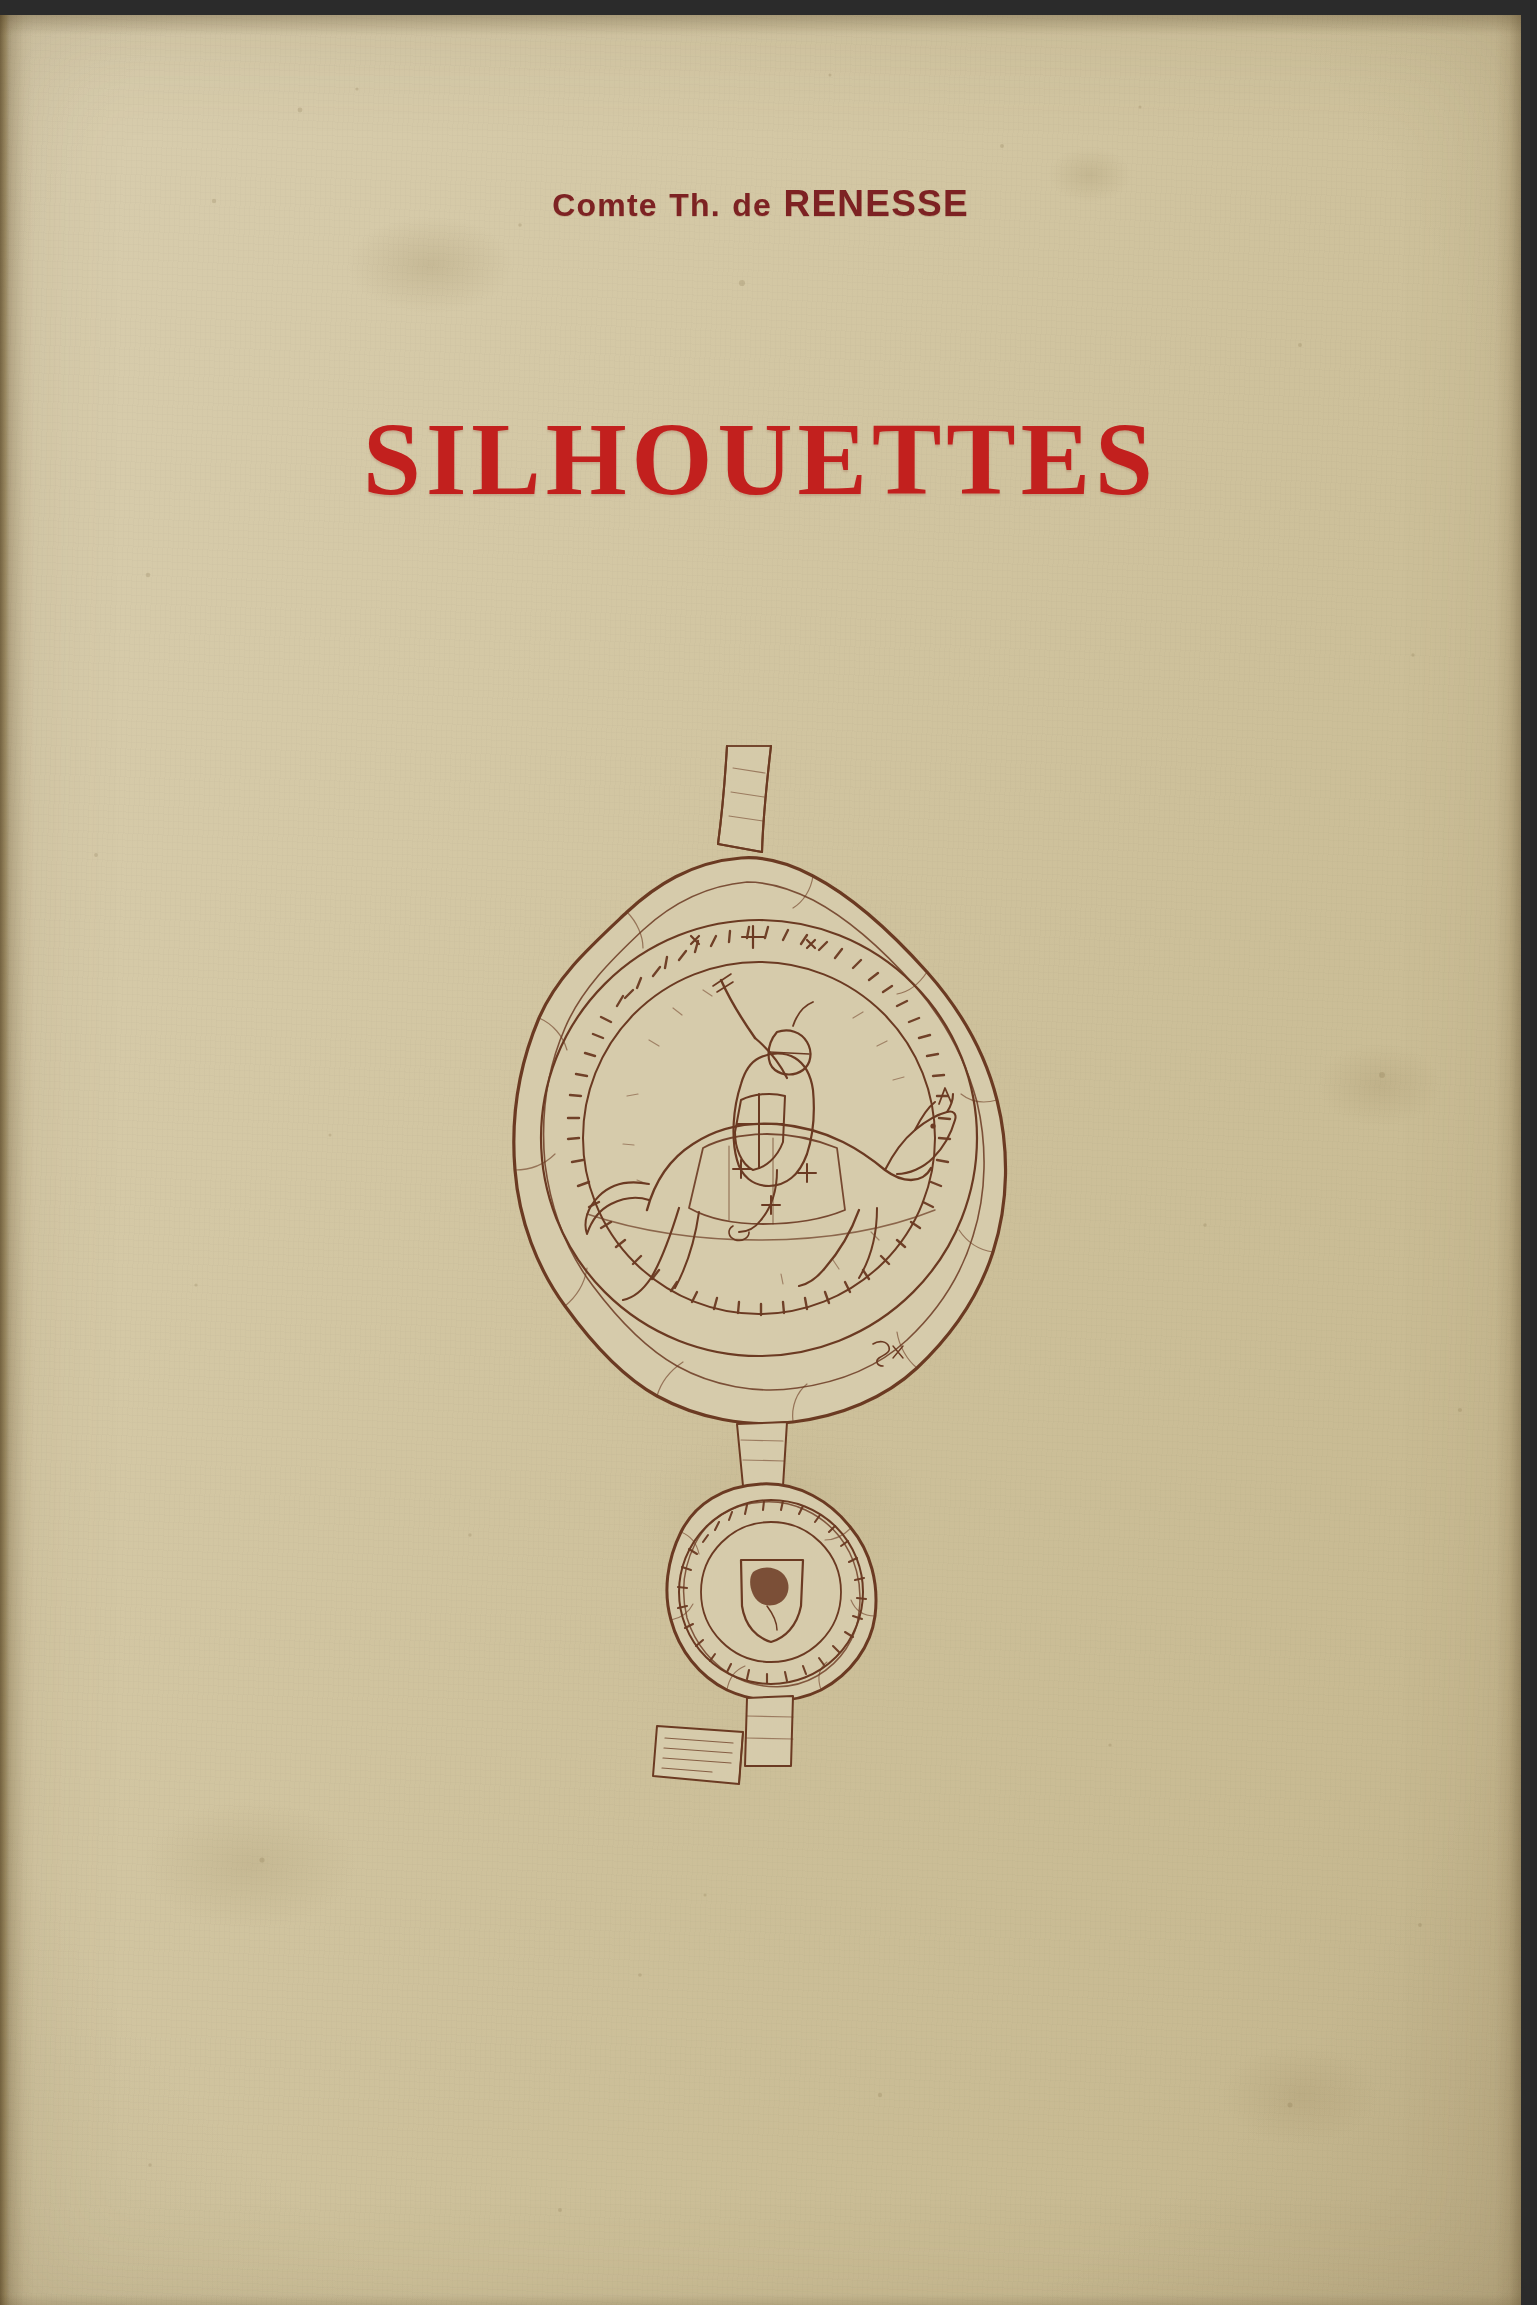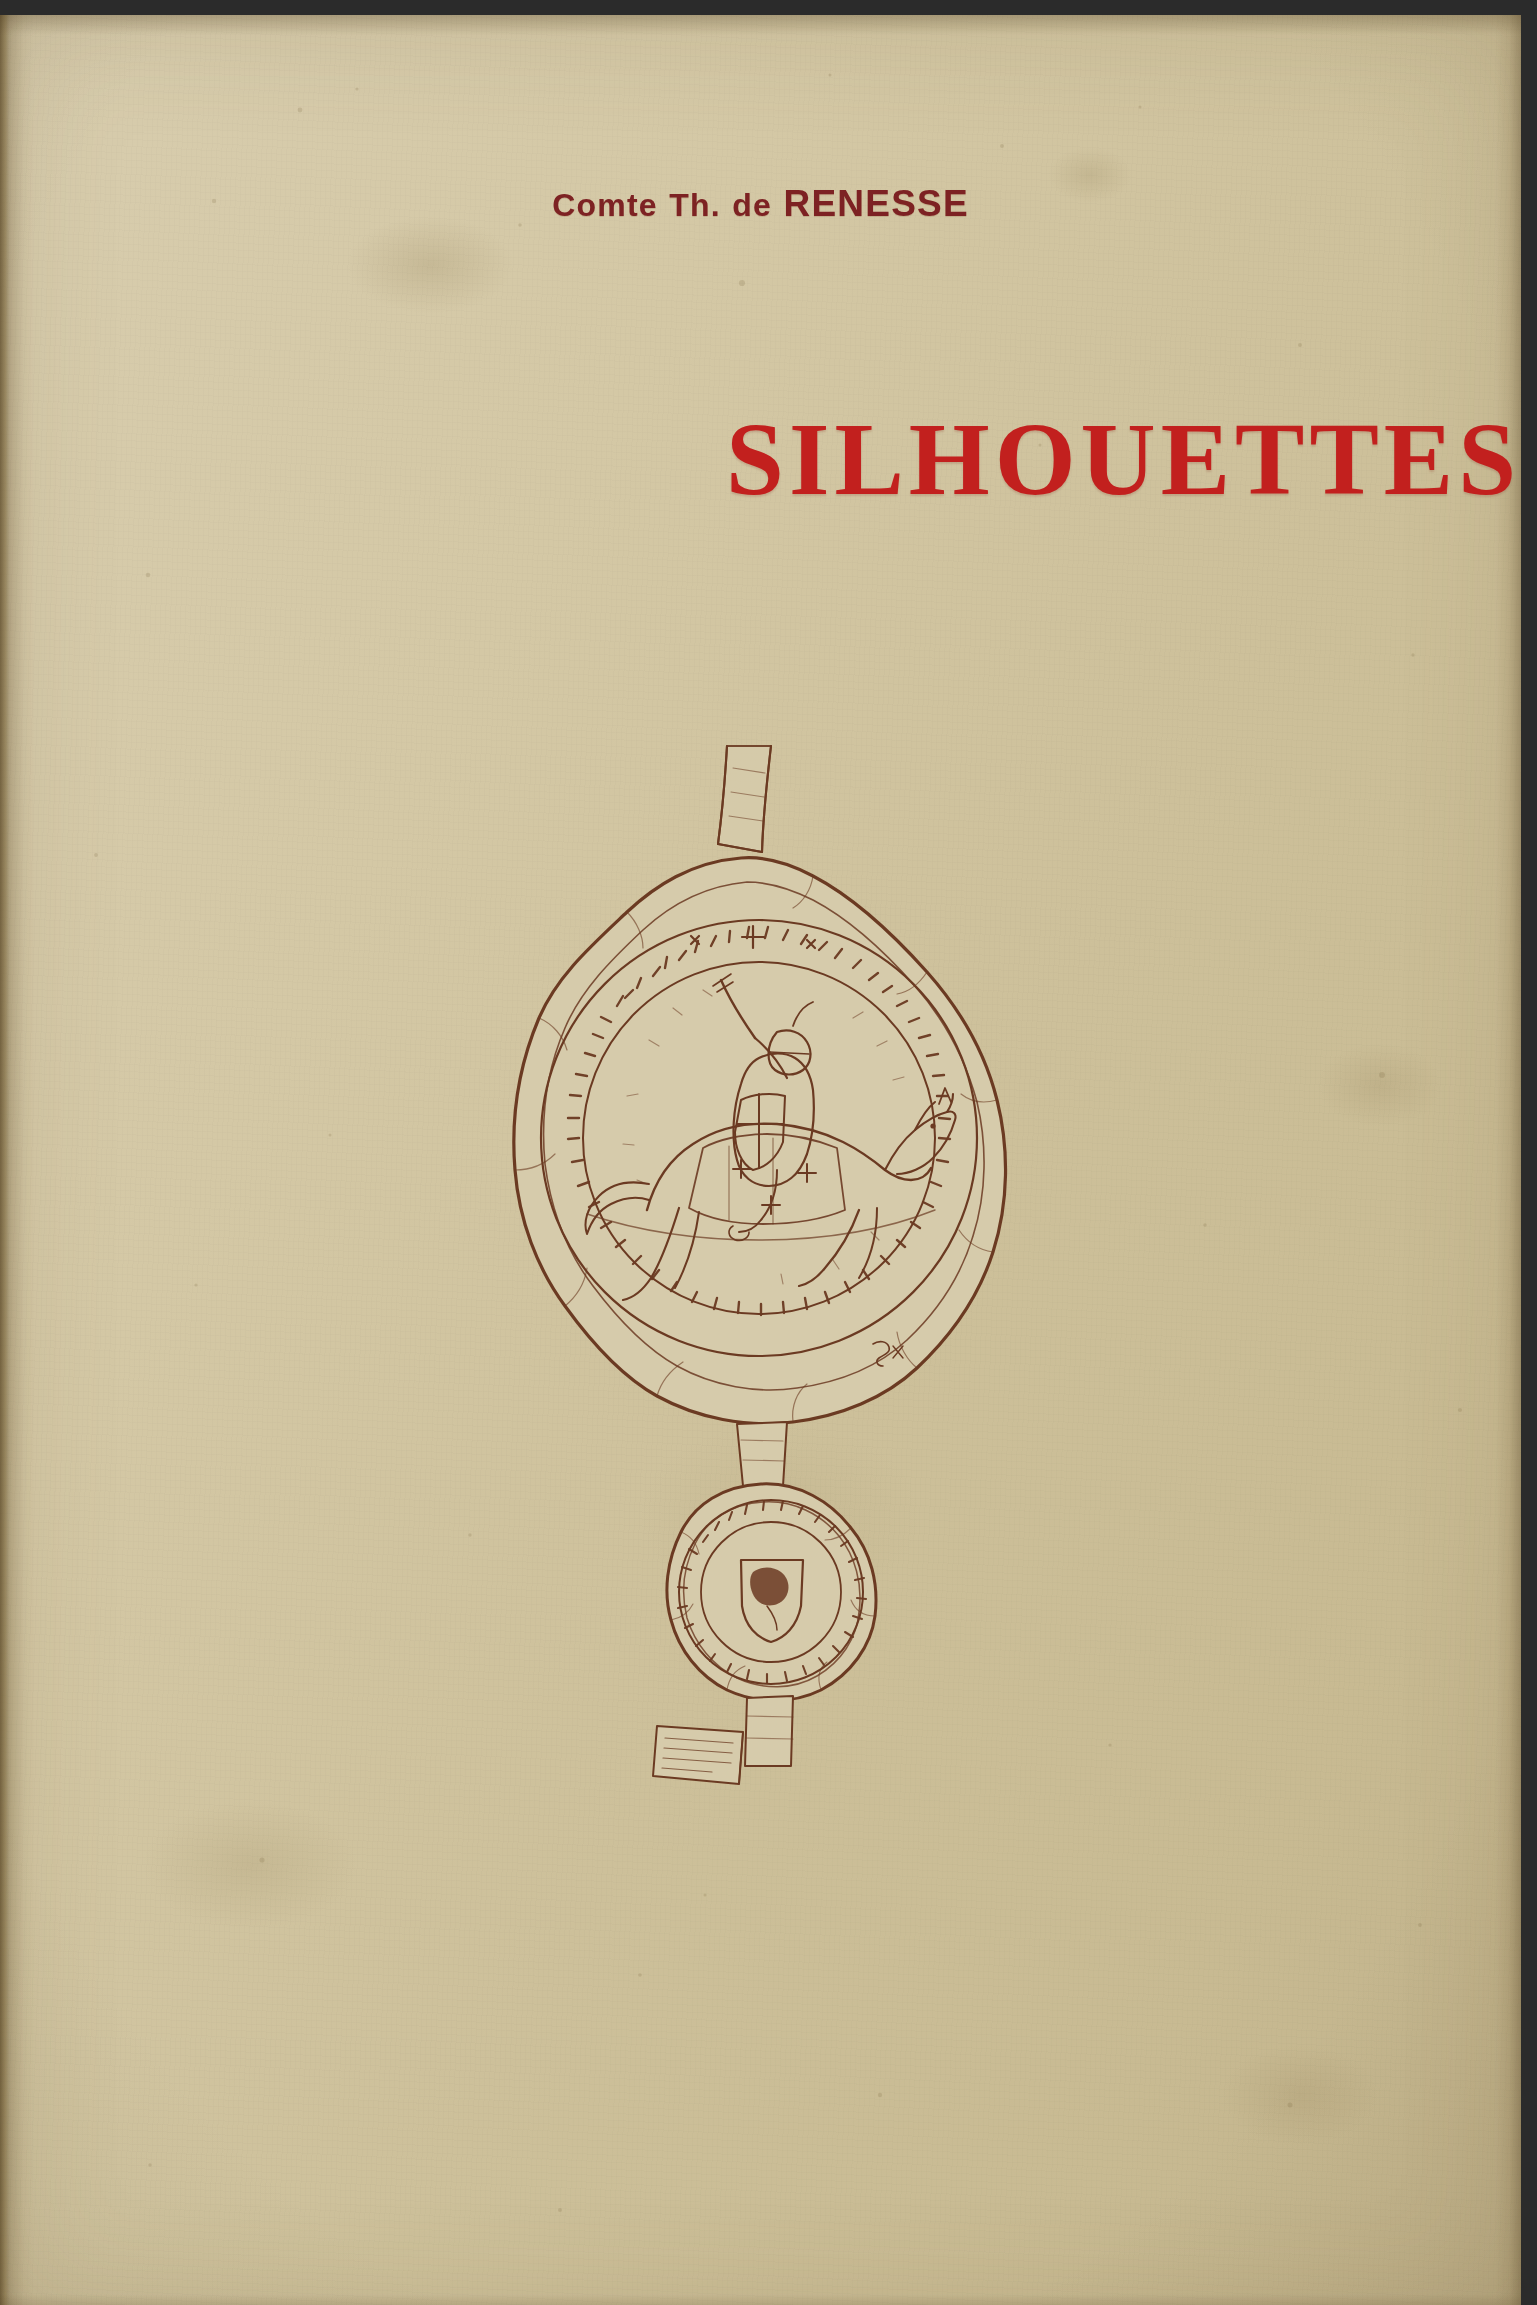--- a/index.html
+++ b/index.html
@@ -100,21 +100,21 @@
     letter-spacing: 1.2px;
     color: #7d2223;
     text-shadow: 0 1px 0 rgba(120,60,30,0.18);
   }
   .author .small { font-size: 32px; }
 
   .title-block {
     position: absolute;
     left: 0; right: 0;
     top: 392px;
-    text-align: right;
+    text-align: center;
     color: #c0201f;
   }
   .title-line {
     font-family: "Liberation Serif", serif;
     font-weight: bold;
     font-size: 104px;
     letter-spacing: 5px;
     line-height: 1.0;
     color: #c2201e;
     text-shadow: 0 2px 2px rgba(130,40,30,0.18);

